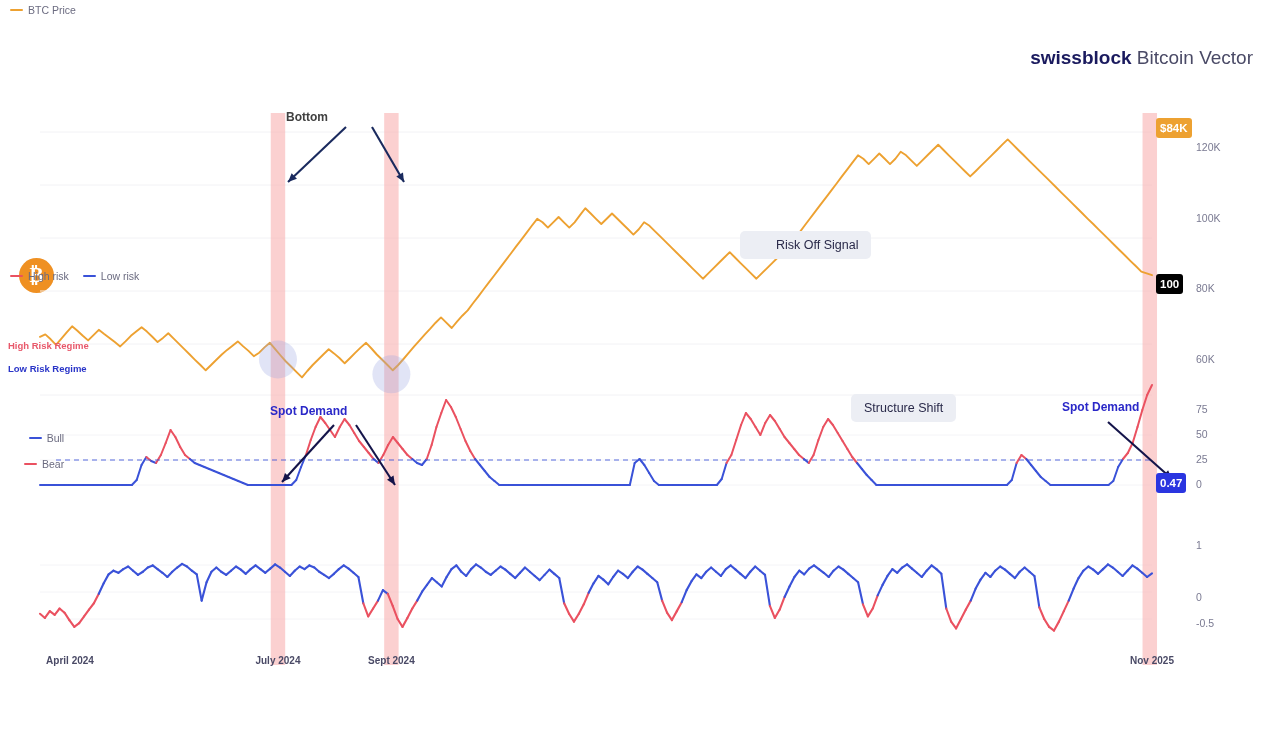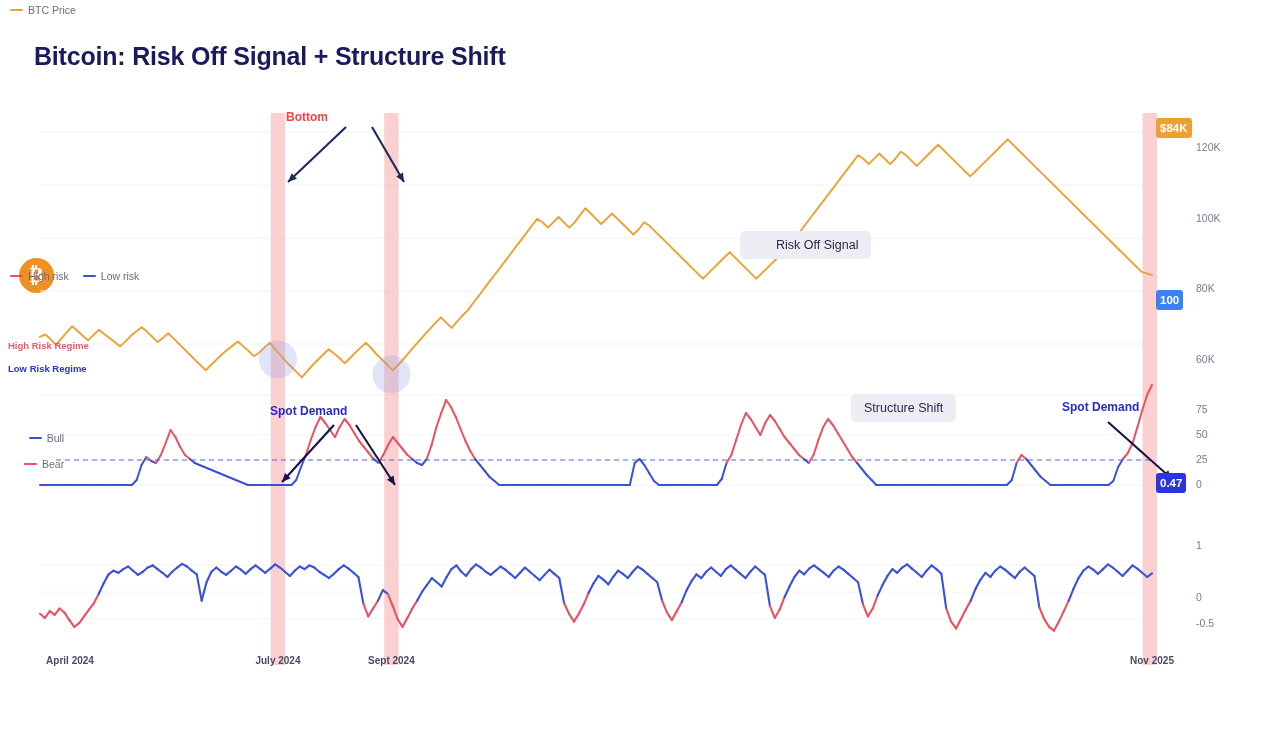--- a/index.html
+++ b/index.html
@@ -56,58 +56,60 @@
     position: absolute; background: #eceef4; border-radius: 5px;
     padding: 7px 13px; font-size: 12.5px; color: #2a2a4a; white-space: nowrap;
   }
   #pill-risk-off   { left: 740px; top: 231px; padding-left: 36px; }
   #pill-structure  { left: 851px; top: 394px; }
 
   
   .annot {
     position: absolute; font-size: 12px; font-weight: bold; white-space: nowrap;
   }
-  #annot-bottom      { left: 286px; top: 110px; color: #ef4444; }
+  #annot-bottom      { left: 286px; top: 110px; color: #404040; }
   #annot-spot-left   { left: 270px; top: 404px; color: #2a28c8; }
   #annot-spot-right  { left: 1062px; top: 400px; color: #2a28c8; }
 
   
   .ytick {
     position: absolute; font-size: 10.5px; color: #7a7a92; white-space: nowrap;
   }
   .xtick {
     position: absolute; font-size: 10px; font-weight: bold; color: #4a4a66;
     white-space: nowrap;
   }
 
   
   .badge {
     position: absolute; border-radius: 3px; padding: 4px 4px;
     font-size: 11.5px; font-weight: bold; color: #fff; white-space: nowrap;
   }
   #badge-price { background: #eda131; left: 1156px; top: 118px; }
-  #badge-risk  { background: #3b82f6; left: 1156px; top: 290px; }
+  #badge-risk  { background: #000000; left: 1156px; top: 274px; }
   #badge-trend { background: #2a35e0; left: 1156px; top: 473px; }
 
   
   #btc-logo {
     position: absolute; left: 19px; top: 258px;
     width: 35px; height: 35px; border-radius: 50%;
     background: #ef9022; display: flex; align-items: center;
     justify-content: center; color: #fff; font-size: 21px;
     font-weight: bold; font-family: "Liberation Serif", serif;
   }
 </style>
 </head>
 <body>
 
 <div id="root">
 
-  <div class="title">Bitcoin: Risk Off Signal + Structure Shift</div>
-
+
+  <div class="brand">
+    <b>swissblock</b><span class="light"> Bitcoin Vector</span>
+  </div>
 
   <div id="btc-logo">₿</div>
 
   <div class="plot" id="plot">
     <svg class="svg-layer" id="chart-svg" width="1152" height="580">
         <line x1="6" y1="37" x2="1118" y2="37" stroke="#f2f2f5" stroke-width="1"></line>
         <line x1="6" y1="90" x2="1118" y2="90" stroke="#f2f2f5" stroke-width="1"></line>
         <line x1="6" y1="143" x2="1118" y2="143" stroke="#f2f2f5" stroke-width="1"></line>
         <line x1="6" y1="196" x2="1118" y2="196" stroke="#f2f2f5" stroke-width="1"></line>
         <line x1="6" y1="249" x2="1118" y2="249" stroke="#f2f2f5" stroke-width="1"></line>

